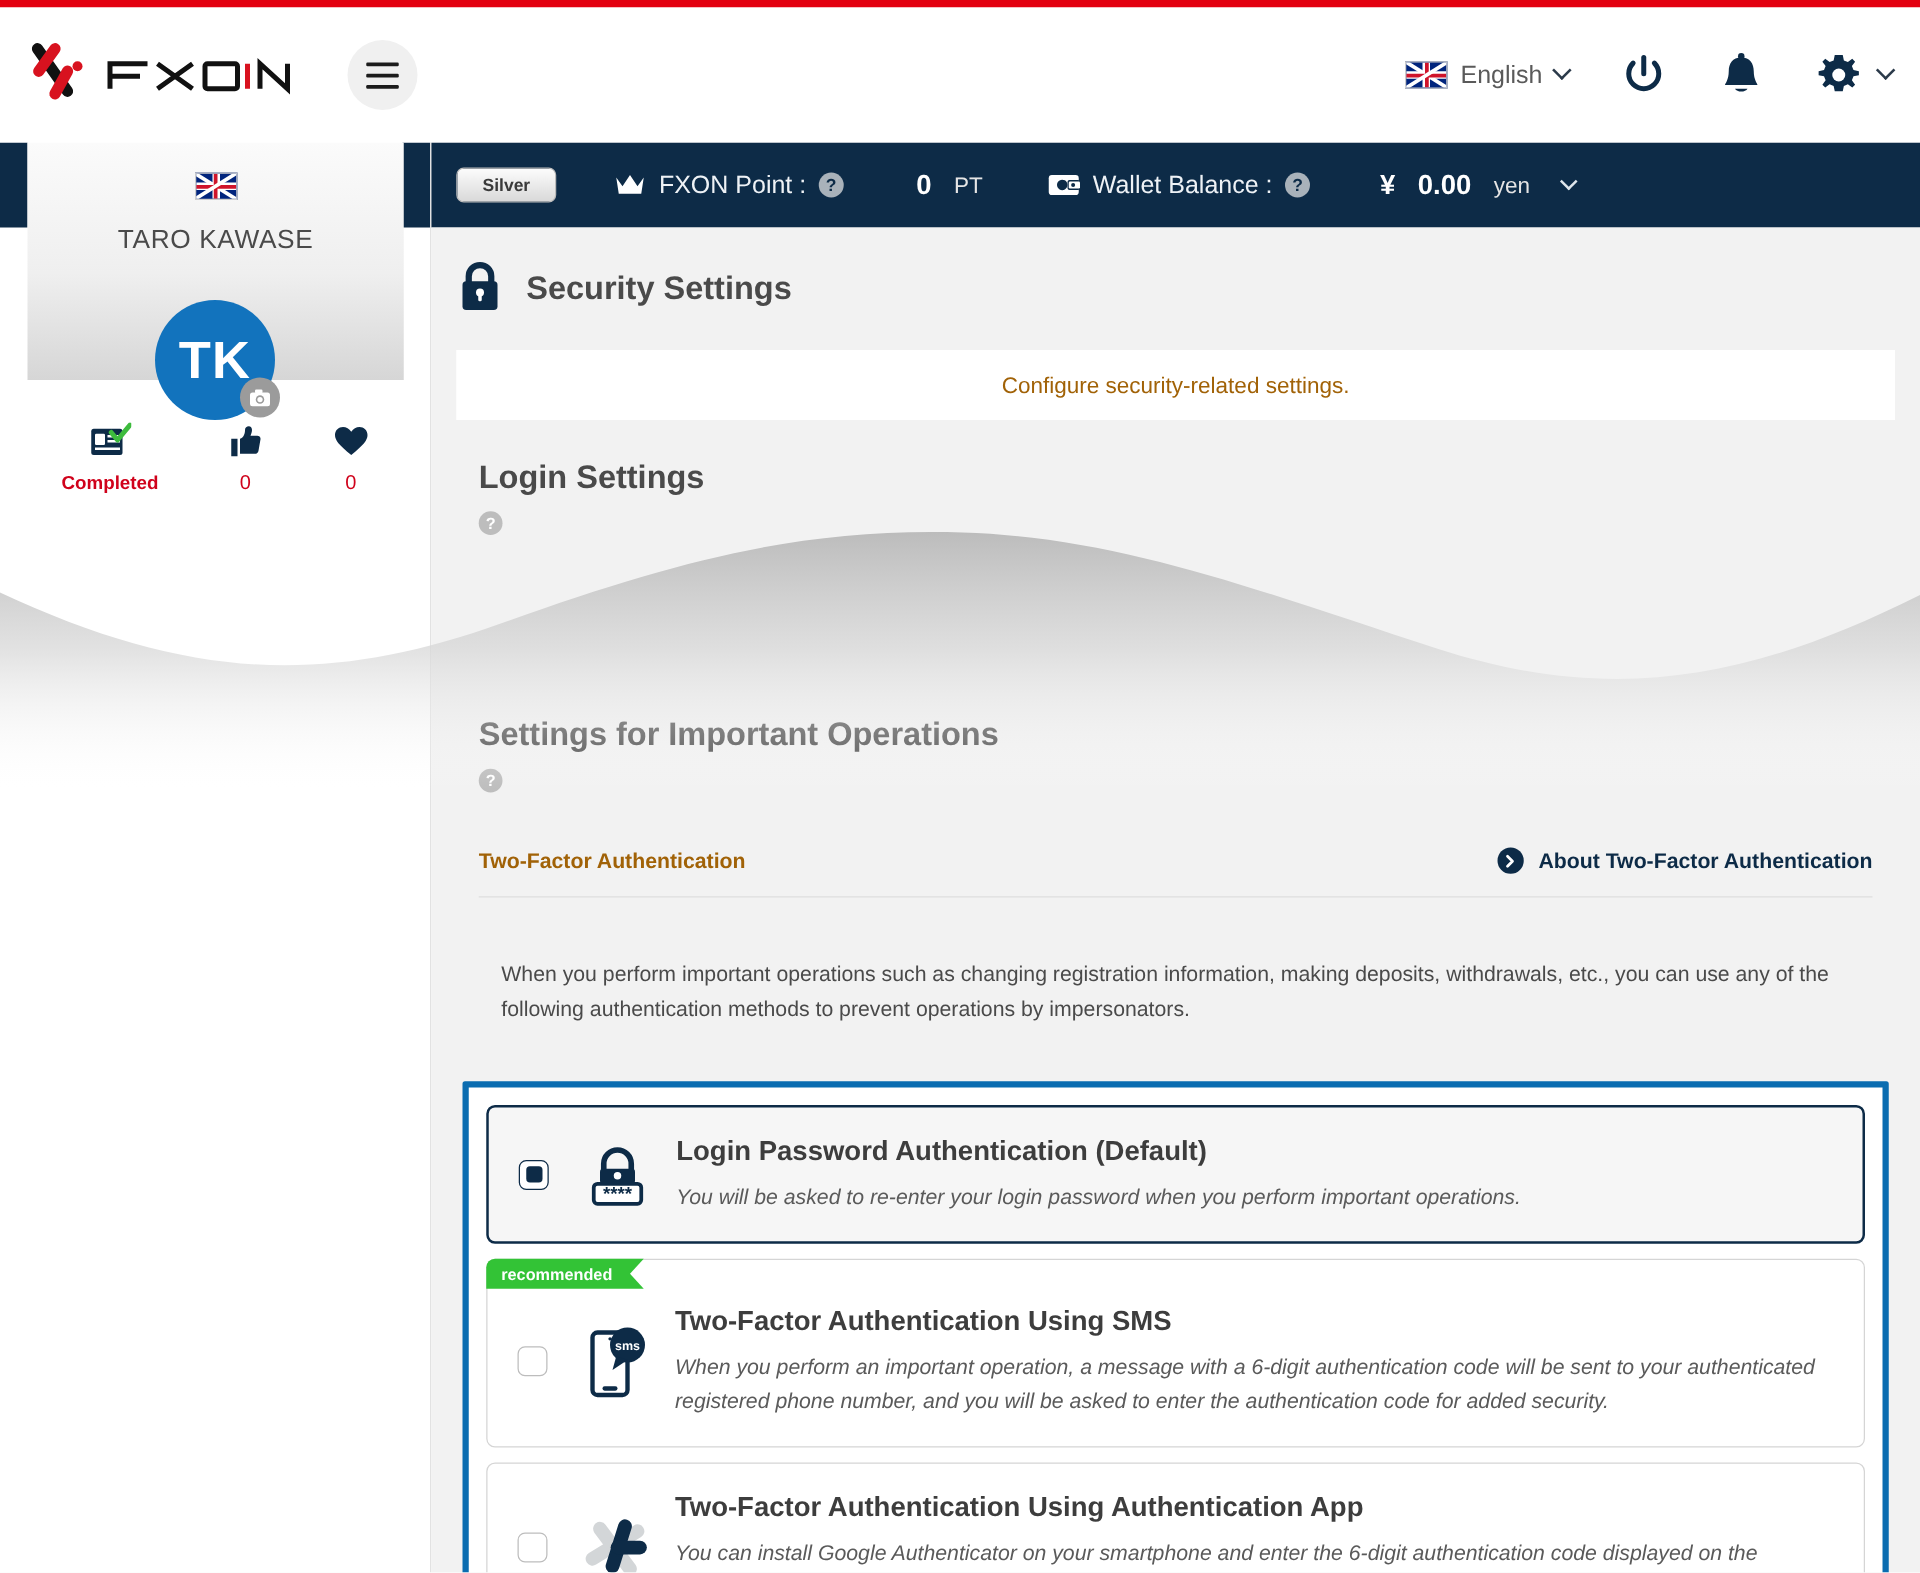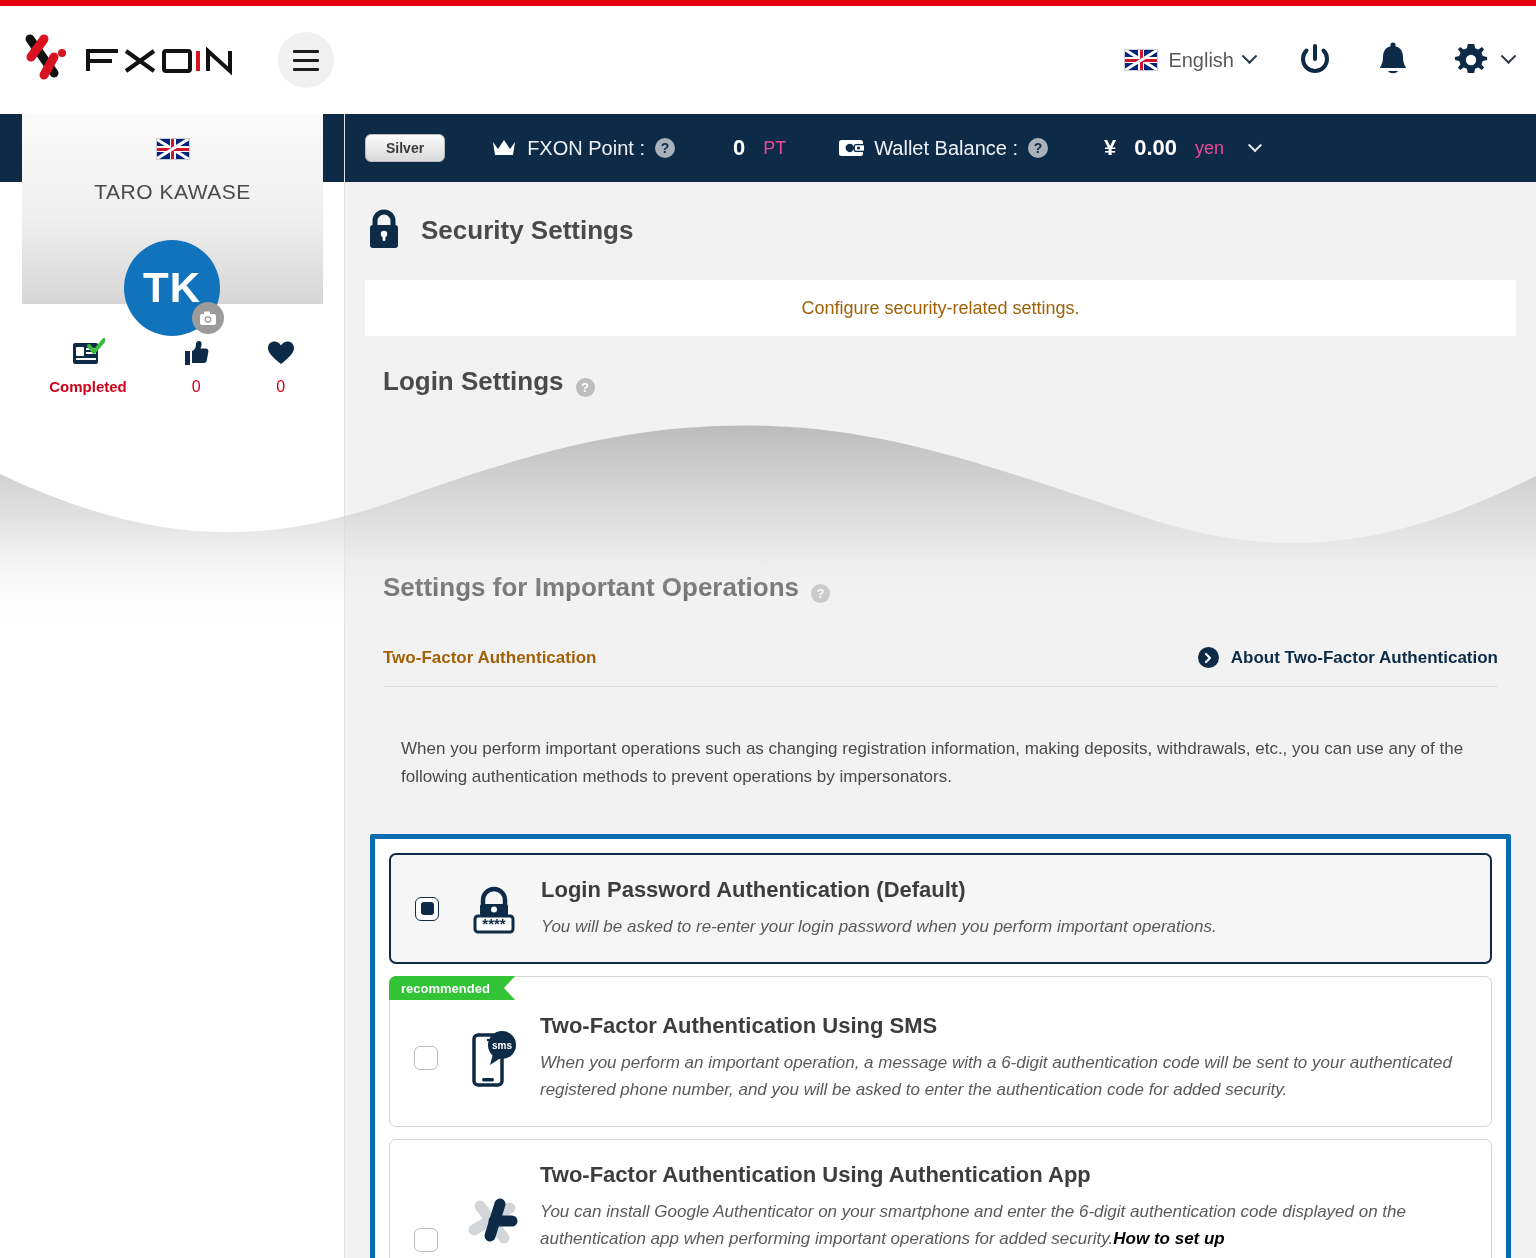--- a/index.html
+++ b/index.html
@@ -109,36 +109,36 @@
     font-size: 14px; font-weight: bold; border: 1px solid #bbb; cursor: pointer;
   }
   .sb-group { display: flex; align-items: center; gap: 10px; margin-left: 46px; }
   .sb-label { font-size: 20px; color: #eef2f6; }
   .qmark {
     width: 20px; height: 20px; border-radius: 50%; background: #a9b2ba; color: #0d2b47;
     font-size: 14px; font-weight: bold; display: flex; align-items: center;
     justify-content: center; cursor: pointer; line-height: 1;
   }
   .sb-value { font-size: 22px; font-weight: bold; margin-left: 48px; }
-  .sb-unit { font-size: 18px; margin-left: 8px; color: #ec4899; }
+  .sb-unit { font-size: 18px; margin-left: 8px; color: #e5e5e5; }
   .sb-chev { display: inline-block; width: 10px; height: 10px; border-right: 2.5px solid #dfe6ec;
              border-bottom: 2.5px solid #dfe6ec; transform: rotate(45deg) translate(-2px,-2px); margin-left: 16px; cursor:pointer; }
 
   .content { position: absolute; left: 0; top: 68px; width: 1191px; height: 1076px; background: #f2f2f2; }
 
   .page-title-row { display: flex; align-items: center; gap: 18px; padding: 26px 0 0 20px; }
   .page-title { font-size: 26px; font-weight: bold; color: #4a4a4a; }
 
   .desc-card {
     margin: 28px 20px 0 20px; background: #fff; height: 56px;
     display: flex; align-items: center; justify-content: center;
     font-size: 18px; color: #a16207;
   }
 
-  .section-head { display: flex; align-items: flex-end; gap: 12px; padding: 30px 0 0 38px; }
+  .section-head { display: flex; align-items: flex-start; gap: 12px; padding: 30px 0 0 38px; flex-direction: column; }
   .section-title { font-size: 26px; font-weight: bold; color: #4a4a4a; }
   .qmark-lite {
     width: 19px; height: 19px; border-radius: 50%; background: #bdbdbd; color: #fff;
     font-size: 13px; font-weight: bold; display: flex; align-items: center;
     justify-content: center; cursor: pointer; line-height: 1;
   }
 
   
   .wave { position: absolute; left: 0; top: 290px; width: 1536px; height: 230px; pointer-events: none; }
 
@@ -159,21 +159,21 @@
     margin: 30px 38px 0 38px; background: #f2f2f2; border: 0;
     padding: 18px 18px 20px 18px; font-size: 17px; color: #4a4a4a; line-height: 1.62;
   }
 
   .options-frame {
     margin: 24px 25px 0 25px; border: 5px solid #0a6cb0; background: #fff;
     padding: 14px; border-radius: 2px;
   }
   .opt-card {
     position: relative; border: 1px solid #d5d5d5; border-radius: 7px; background: #fff;
-    display: flex; align-items: flex-end; padding: 22px 18px; margin-bottom: 12px;
+    display: flex; align-items: center; padding: 22px 18px; margin-bottom: 12px;
     cursor: pointer;
   }
   .opt-card:last-child { margin-bottom: 0; }
   .opt-card.selected { border: 2px solid #0d2b47; background: #f6f6f6; align-items: center; }
 
   .radio {
     width: 24px; height: 24px; border-radius: 6px; border: 1.5px solid #bdbdbd;
     background: #fff; flex: none; margin: 0 18px 0 6px;
     display: flex; align-items: center; justify-content: center; cursor: pointer;
   }

